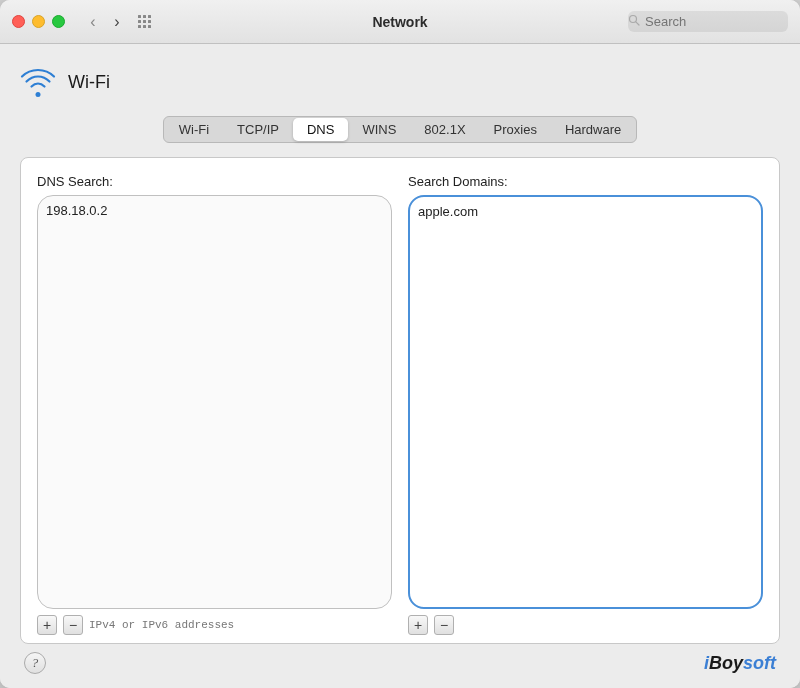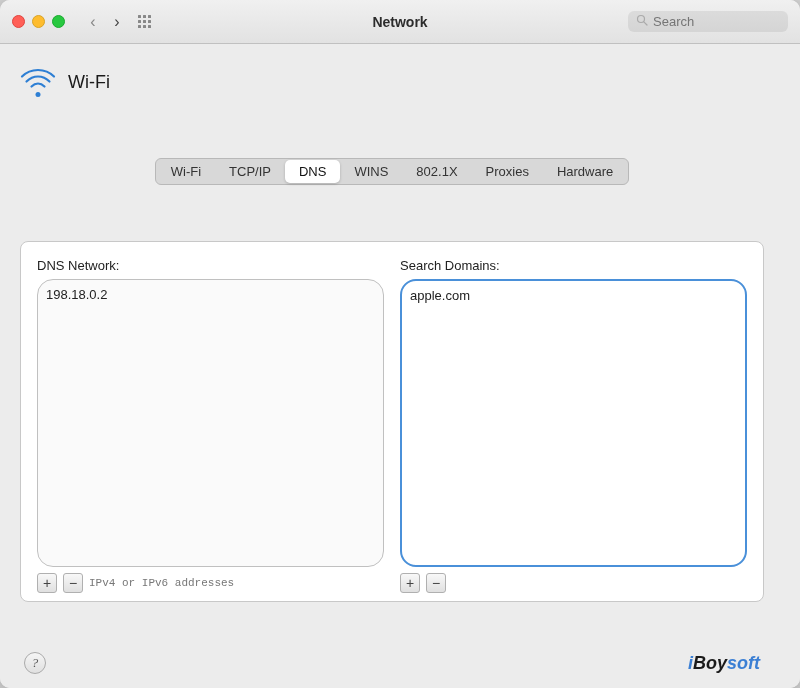--- a/index.html
+++ b/index.html
@@ -82,45 +82,44 @@
       font-weight: 600;
       color: #2c2c2c;
     }
 
     .search-box {
       margin-left: auto;
       display: flex;
       align-items: center;
       background: rgba(0,0,0,0.07);
       border-radius: 6px;
-      padding: 3px 8px;
+      padding: 3px 0;
       width: 160px;
       gap: 5px;
     }
     .search-icon-svg {
       color: #999;
       font-size: 12px;
     }
     .search-input-field {
       background: transparent;
       border: none;
       outline: none;
       font-size: 13px;
       color: #aaa;
       width: 100%;
     }
 
     
     .content {
       flex: 1;
       background: #ececec;
-      padding: 20px 36px 10px 20px;
+      padding: 20px 20px 10px 20px;
       display: flex;
       flex-direction: column;
-      gap: 42px;
     }
 
     
     .wifi-header {
       display: flex;
       align-items: center;
       gap: 12px;
       margin-bottom: 16px;
     }
     .wifi-icon {
@@ -345,21 +344,21 @@
         <div class="tab">802.1X</div>
         <div class="tab">Proxies</div>
         <div class="tab">Hardware</div>
       </div>
     </div>
 
     <div class="panel">
       <div class="panels-row">
 
         <div class="panel-col">
-          <div class="panel-label">DNS Network:</div>
+          <div class="panel-label">DNS Search:</div>
           <div class="list-box">
             <div class="list-box-item">198.18.0.2</div>
           </div>
           <div class="panel-footer">
             <div class="ctrl-btn">+</div>
             <div class="ctrl-btn">−</div>
             <span class="footer-hint">IPv4 or IPv6 addresses</span>
           </div>
         </div>
 

